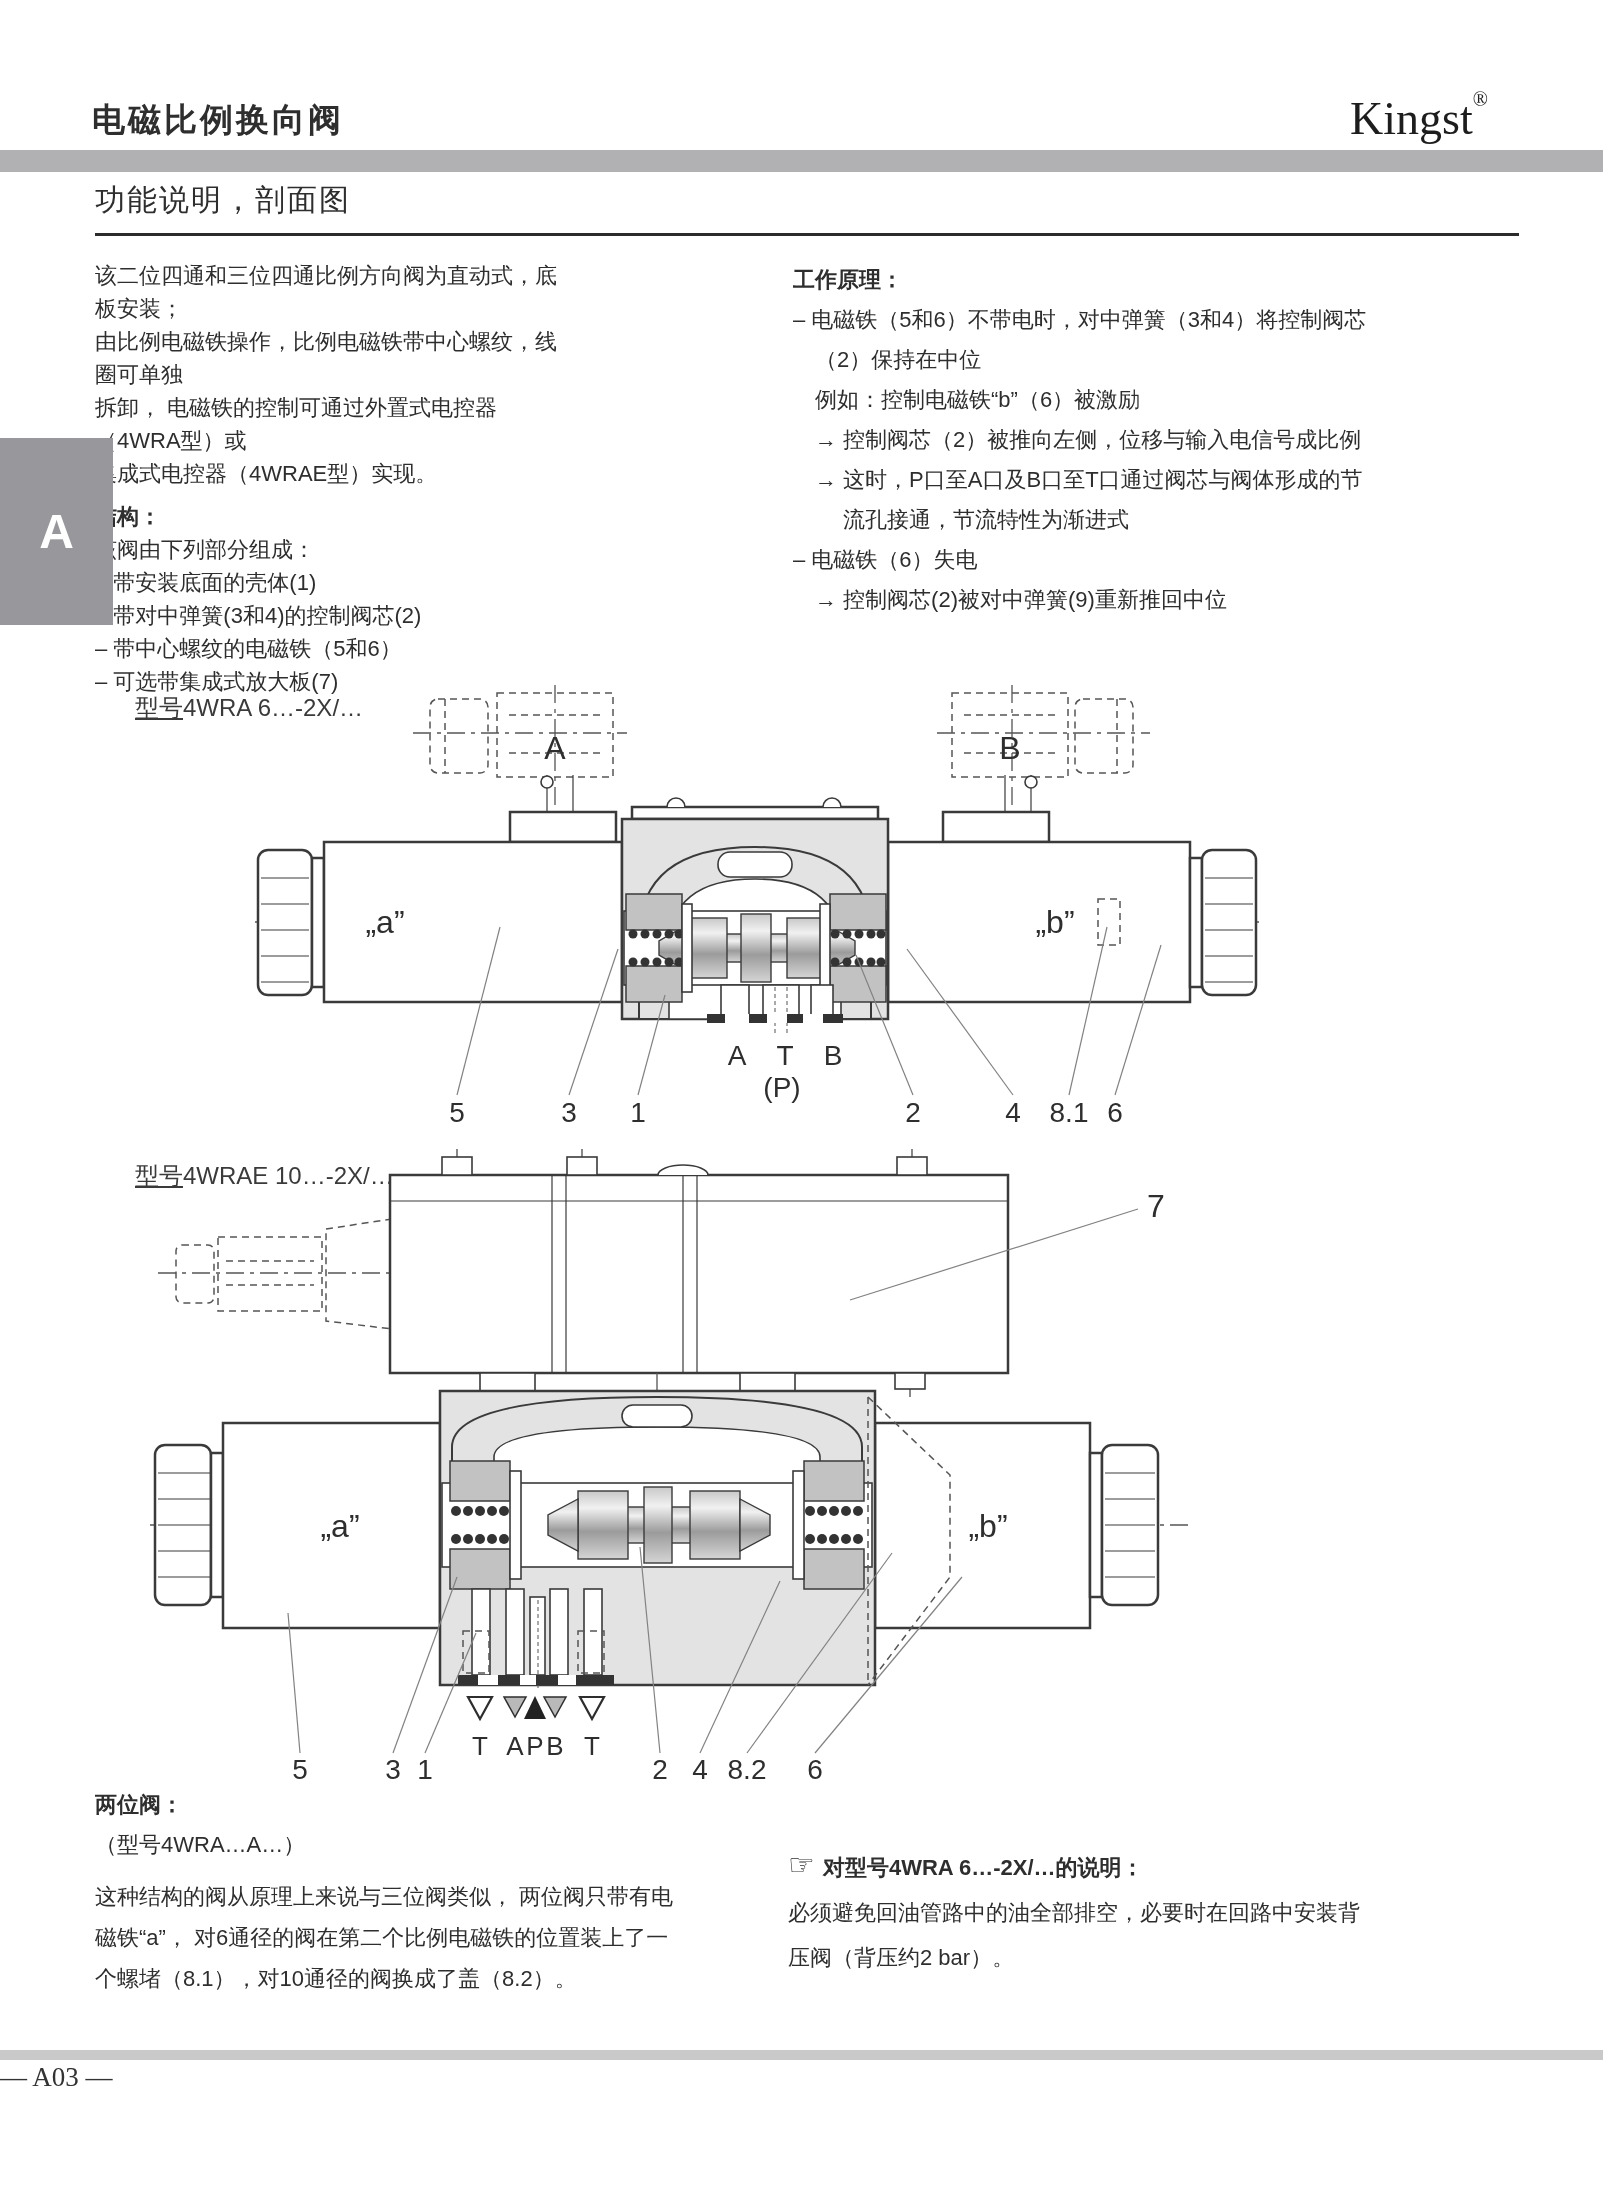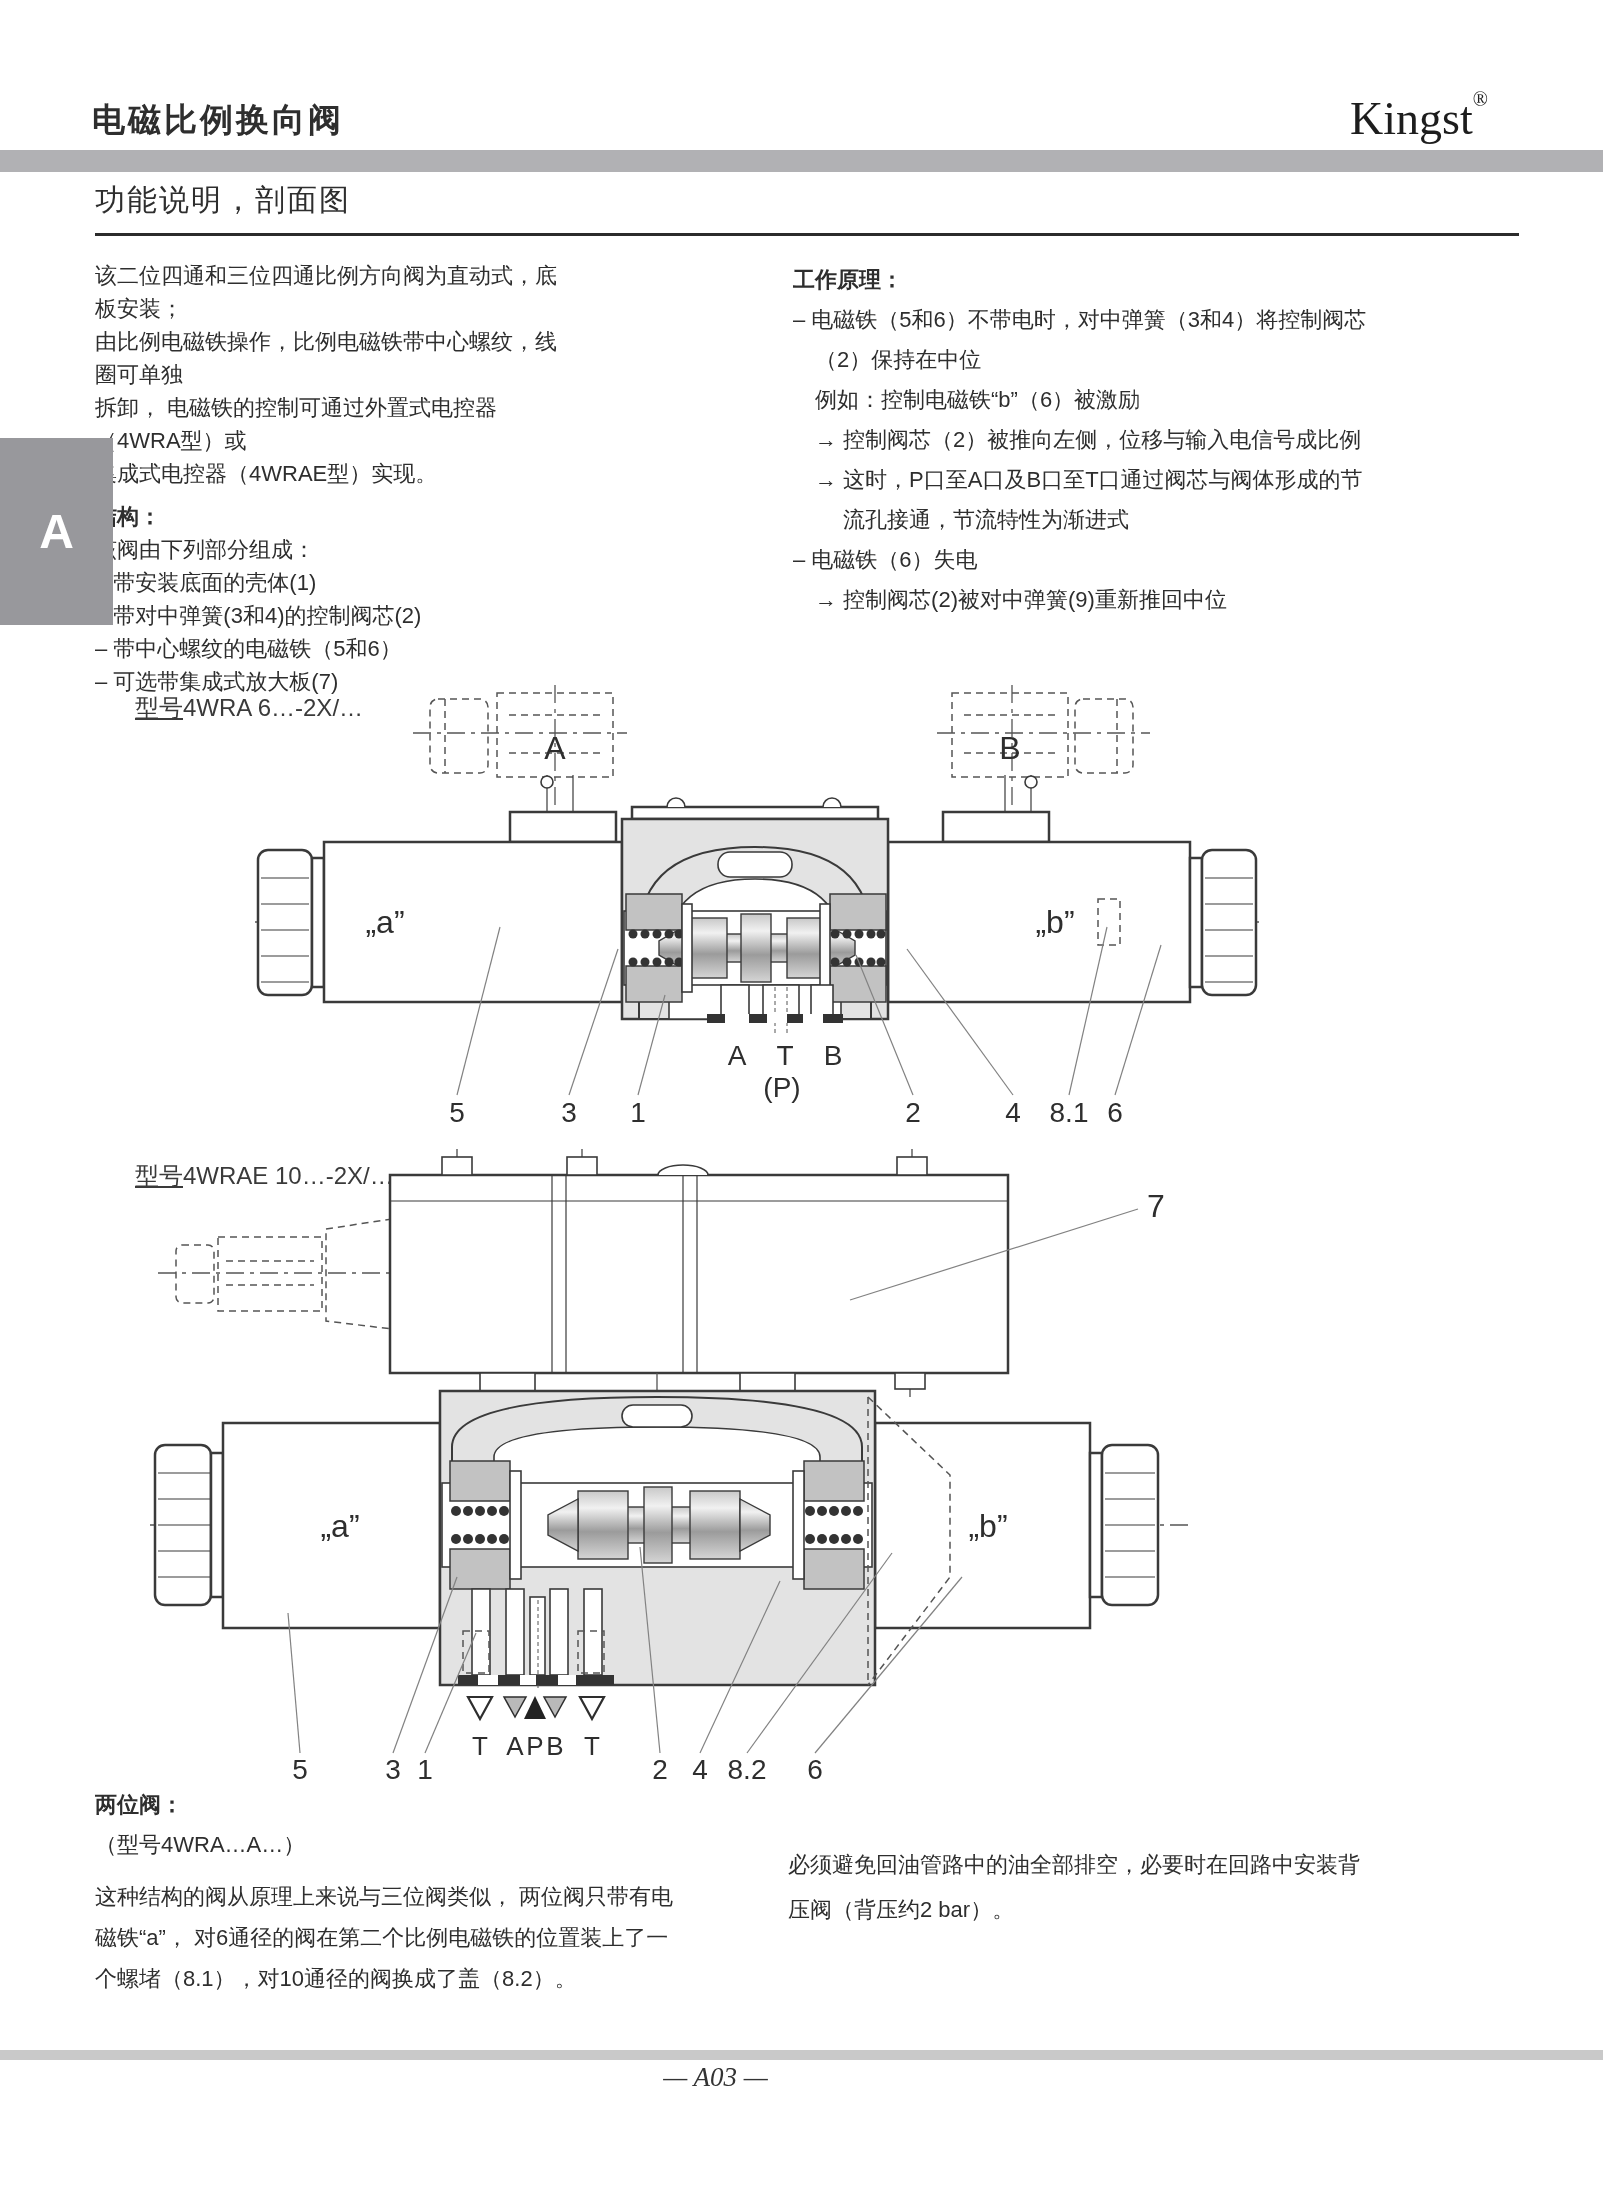--- a/index.html
+++ b/index.html
@@ -40,22 +40,22 @@
 
   
   .bottom-left{position:absolute;left:95px;top:1788px;width:660px;font-size:22px;line-height:34px;}
   .bottom-left .para{margin-top:14px;line-height:41px;}
   .bottom-left .sub{margin-top:6px;}
   .bottom-right{position:absolute;left:788px;top:1842px;width:740px;font-size:22px;line-height:45px;}
   .hand{font-size:30px;margin-right:8px;}
 
   
   .footer-bar{position:absolute;left:0;top:2050px;width:1603px;height:10px;background:#c9c9c9;}
-  .footer-text{position:absolute;left:0;top:2062px;width:1431px;text-align:center;
-               font-family:"Liberation Serif",serif;font-size:27px;color:#333;font-style:italic;}
+  .footer-text{position:absolute;left:0;top:2062px;width:1431px;
+               font-family:"Liberation Serif",serif;font-size:27px;color:#333;}
 
   
   svg{display:block;}
   .o{fill:#fff;stroke:#3a3a3a;stroke-width:2.5;}
   .o2{fill:#fff;stroke:#3a3a3a;stroke-width:1.6;}
   .g{fill:#e3e3e3;stroke:#3a3a3a;}
   .dk{fill:#c2c2c2;stroke:#3a3a3a;stroke-width:1.5;}
   .thin{stroke:#3a3a3a;stroke-width:1.2;fill:none;}
   .dsh{fill:none;stroke:#555;stroke-width:1.5;stroke-dasharray:7 5;}
   .cdl{stroke:#555;stroke-width:1.3;stroke-dasharray:18 6 4 6;fill:none;}
@@ -415,20 +415,23 @@
     <div class="bold">两位阀：</div>
     <div class="sub">（型号4WRA…A…）</div>
     <div class="para">
       <div>这种结构的阀从原理上来说与三位阀类似， 两位阀只带有电</div>
       <div>磁铁“a”， 对6通径的阀在第二个比例电磁铁的位置装上了一</div>
       <div>个螺堵（8.1），对10通径的阀换成了盖（8.2）。</div>
     </div>
   </div>
 
   <div class="bottom-right">
+    <div>
+      <span class="hand">☞</span><span class="bold">对型号4WRA 6…-2X/…的说明：</span>
+    </div>
     <div>必须避免回油管路中的油全部排空，必要时在回路中安装背</div>
     <div>压阀（背压约2 bar）。</div>
   </div>
 
   <div class="footer-bar"></div>
   <div class="footer-text">— A03 —</div>
 
 </div>
 
 </body></html>

